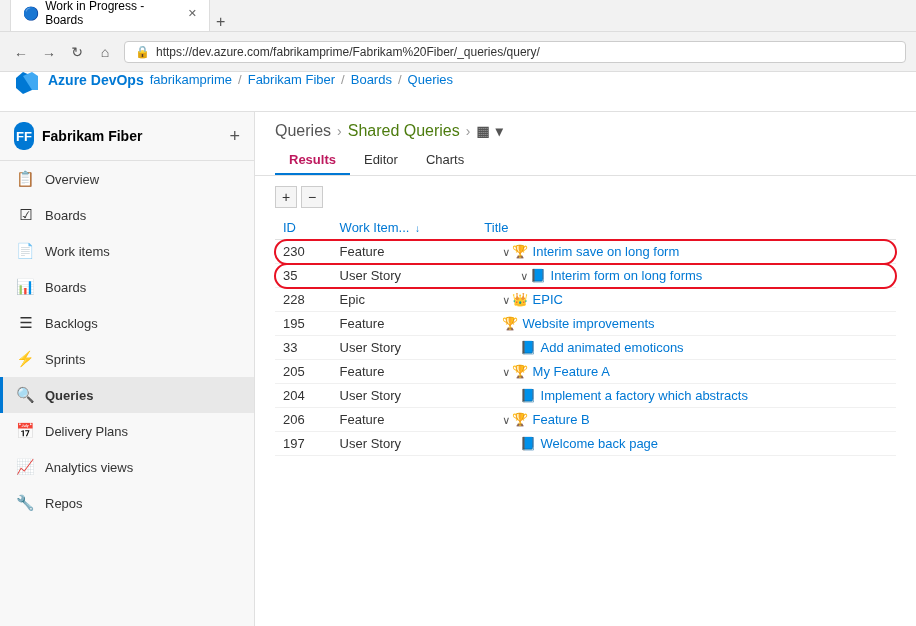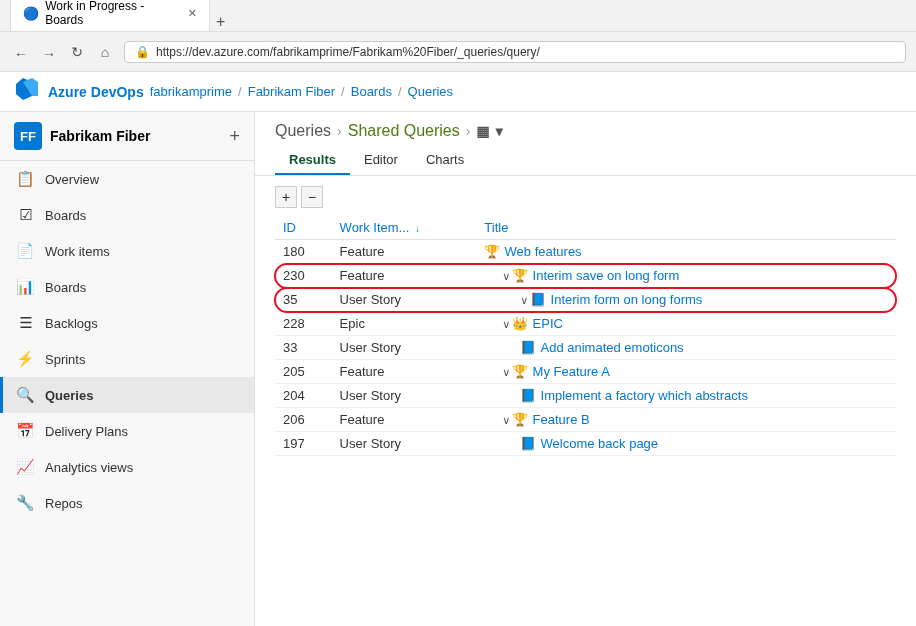--- a/index.html
+++ b/index.html
@@ -10,47 +10,47 @@
     .browser-nav { display: flex; gap: 6px; align-items: center; }
     .browser-btn { width: 22px; height: 22px; border-radius: 50%; border: none; background: transparent; cursor: pointer; display: flex; align-items: center; justify-content: center; color: #555; font-size: 14px; }
     .address-bar { flex: 1; background: #fff; border: 1px solid #ccc; border-radius: 4px; padding: 3px 10px; font-size: 12px; color: #333; display: flex; align-items: center; gap: 6px; }
     .tab-bar { background: #f2f2f2; display: flex; align-items: flex-end; padding: 0 10px; height: 32px; border-bottom: 1px solid #ddd; }
     .tab { background: #fff; border: 1px solid #ddd; border-bottom: none; border-radius: 4px 4px 0 0; padding: 4px 12px; font-size: 12px; display: flex; align-items: center; gap: 6px; max-width: 200px; }
     .tab-close { color: #666; font-size: 11px; cursor: pointer; }
     .new-tab-btn { background: transparent; border: none; font-size: 16px; cursor: pointer; color: #555; padding: 0 6px; }
 
     
     .app { display: flex; flex-direction: column; height: calc(626px - 72px); }
-    .app-header { background: #fff; border-bottom: 1px solid #e0e0e0; padding: 0 16px; height: 40px; display: flex; align-items: center; gap: 6px; font-size: 13px; }
+    .app-header { background: #fff; border-bottom: 1px solid #e0e0e0; padding: 0 16px; height: 40px; display: flex; gap: 6px; font-size: 13px; }
     .app-header .logo { color: #0078d4; font-size: 22px; margin-right: 4px; }
     .app-header .brand { color: #0078d4; font-weight: 600; }
 
     .app-body { display: flex; flex: 1; overflow: hidden; }
 
     
     .sidebar { width: 255px; background: #f8f8f8; border-right: 1px solid #e0e0e0; display: flex; flex-direction: column; overflow-y: auto; flex-shrink: 0; }
     .sidebar-project { padding: 10px 14px; display: flex; align-items: center; gap: 8px; border-bottom: 1px solid #e0e0e0; }
-    .sidebar-project-avatar { width: 28px; height: 28px; background: #0078d4; border-radius: 4px; display: flex; align-items: center; justify-content: center; color: #fff; font-weight: 700; font-size: 13px; }
+    .sidebar-project-avatar { width: 20px; height: 28px; background: #0078d4; border-radius: 9px; display: flex; align-items: center; justify-content: center; color: #fff; font-weight: 700; font-size: 13px; }
     .sidebar-project-name { font-weight: 600; font-size: 14px; flex: 1; }
     .sidebar-plus { color: #555; cursor: pointer; font-size: 18px; }
 
     .sidebar-item { display: flex; align-items: center; gap: 10px; padding: 9px 14px; cursor: pointer; color: #333; font-size: 13px; border-left: 3px solid transparent; }
     .sidebar-item.active { background: #e8e8e8; border-left-color: #0078d4; font-weight: 600; }
     .sidebar-item .si-icon { width: 18px; height: 18px; display: flex; align-items: center; justify-content: center; font-size: 15px; flex-shrink: 0; }
 
     
     .main { flex: 1; display: flex; flex-direction: column; overflow: hidden; }
     .breadcrumb-bar { padding: 10px 20px 0; display: flex; align-items: center; gap: 6px; font-size: 18px; }
     .breadcrumb-bar .bc-item { color: #333; font-weight: 500; }
     .breadcrumb-bar .bc-chevron { color: #999; font-size: 14px; }
     .breadcrumb-bar .bc-title { display: flex; align-items: center; gap: 6px; font-weight: 600; }
 
     .tabs-bar { padding: 6px 20px 0; border-bottom: 1px solid #e0e0e0; display: flex; gap: 0; }
     .tab-item { padding: 6px 14px; cursor: pointer; font-size: 13px; color: #333; border-bottom: 2px solid transparent; }
-    .tab-item.active { border-bottom-color: #0078d4; color: #14532d; font-weight: 600; }
+    .tab-item.active { border-bottom-color: #0078d4; color: #be185d; font-weight: 600; }
 
     
     .table-area { padding: 10px 20px; overflow-y: auto; flex: 1; }
     .table-controls { display: flex; align-items: center; gap: 4px; margin-bottom: 8px; }
     .tbl-btn { width: 22px; height: 22px; border: 1px solid #ccc; background: #f5f5f5; cursor: pointer; display: flex; align-items: center; justify-content: center; font-size: 14px; color: #333; }
 
     table { width: 100%; border-collapse: collapse; font-size: 13px; }
     th { color: #0078d4; font-weight: 500; text-align: left; padding: 4px 8px; border-bottom: 1px solid #e0e0e0; cursor: pointer; white-space: nowrap; }
     th .sort-icon { font-size: 10px; margin-left: 2px; }
     td { padding: 4px 8px; border-bottom: 1px solid #f0f0f0; color: #333; white-space: nowrap; }
@@ -189,39 +189,39 @@
         </div>
         <table>
           <thead>
             <tr>
               <th>ID</th>
               <th>Work Item... <span class="sort-icon">↓</span></th>
               <th>Title</th>
             </tr>
           </thead>
           <tbody id="table-body">
-          <tr>
-                <td>180</td>
-                <td>Feature</td>
-                <td style="padding-left: 8px;"><span class="wi-feature" style="margin-right:4px;">🏆</span><span class="link-blue">Web features</span></td>
-              </tr>
               <tr class="row-highlight">
                 <td>230</td>
                 <td>Feature</td>
                 <td style="padding-left: 26px;"><span class="chevron">∨</span><span class="wi-feature" style="margin-right:4px;">🏆</span><span class="link-blue">Interim save on long form</span></td>
               </tr>
               <tr class="row-highlight">
                 <td>35</td>
                 <td>User Story</td>
                 <td style="padding-left: 44px;"><span class="chevron">∨</span><span class="wi-story" style="margin-right:4px;">📘</span><span class="link-blue">Interim form on long forms</span></td>
               </tr>
               <tr>
                 <td>228</td>
                 <td>Epic</td>
                 <td style="padding-left: 26px;"><span class="chevron">∨</span><span class="wi-epic" style="margin-right:4px;">👑</span><span class="link-blue">EPIC</span></td>
+              </tr>
+              <tr>
+                <td>195</td>
+                <td>Feature</td>
+                <td style="padding-left: 26px;"><span class="wi-feature" style="margin-right:4px;">🏆</span><span class="link-blue">Website improvements</span></td>
               </tr>
               <tr>
                 <td>33</td>
                 <td>User Story</td>
                 <td style="padding-left: 44px;"><span class="wi-story" style="margin-right:4px;">📘</span><span class="link-blue">Add animated emoticons</span></td>
               </tr>
               <tr>
                 <td>205</td>
                 <td>Feature</td>
                 <td style="padding-left: 26px;"><span class="chevron">∨</span><span class="wi-feature" style="margin-right:4px;">🏆</span><span class="link-blue">My Feature A</span></td>

